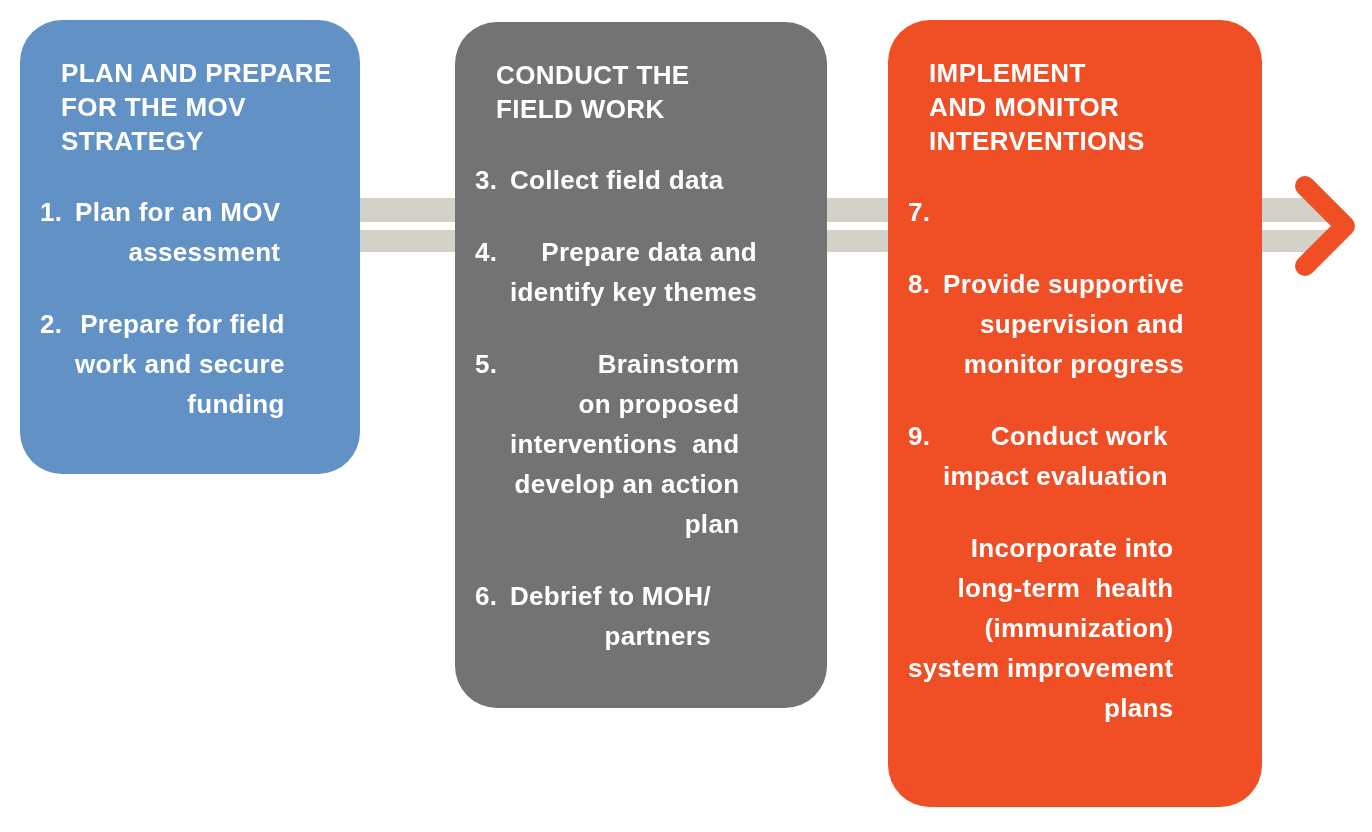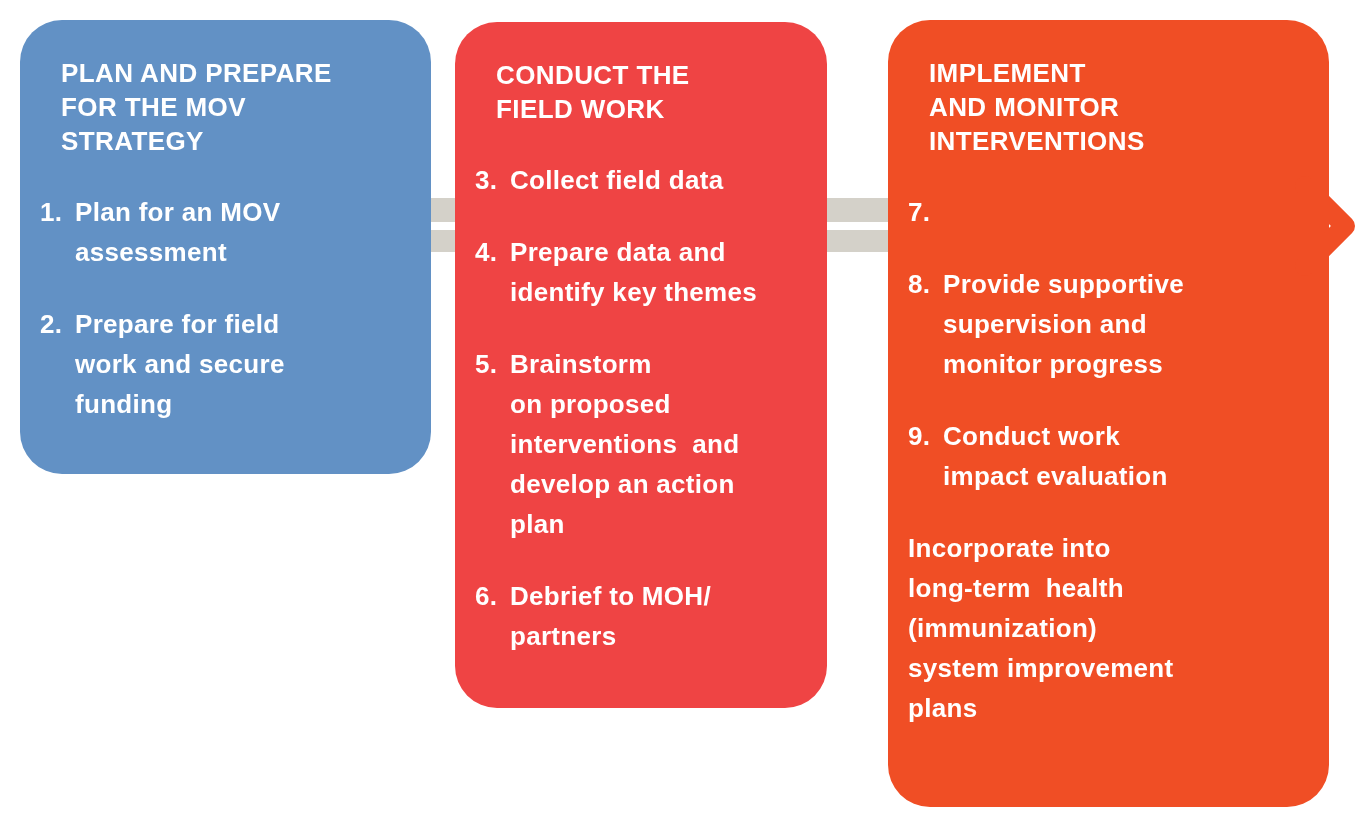--- a/index.html
+++ b/index.html
@@ -37,37 +37,38 @@
   }
   .item:first-of-type { margin-top: 0; }
   .item-num {
     min-width: 26px;
     margin-right: 9px;
     flex-shrink: 0;
     text-align: left;
   }
   .item-text {
     white-space: pre-wrap;
+    text-align: right;
   }
   .band-stripe {
     position: absolute;
     left: 60px;
     z-index: 1;
   }
   #band-top    { top: 198px; height: 24px; width: 1268px; }
   #band-bottom { top: 230px; height: 22px; width: 1268px; }
   #arrow-svg {
     position: absolute;
     left: 1290px;
     top: 166px;
     z-index: 3;
   }
-  #box-plan    { left: 20px;  top: 20px; width: 411px; height: 454px; }
+  #box-plan    { left: 20px;  top: 20px; width: 340px; height: 454px; }
   #box-conduct { left: 455px; top: 22px; width: 372px; height: 686px; }
-  #box-implement { left: 888px; top: 20px; width: 441px; height: 787px; }
+  #box-implement { left: 888px; top: 20px; width: 374px; height: 787px; }
 </style>
 </head>
 <body>
 
 <div>
 
   <div id="band-top" class="band-stripe" style="background-color: rgb(212, 209, 201);"></div>
   <div id="band-bottom" class="band-stripe" style="background-color: rgb(212, 209, 201);"></div>
 
   <div id="box-plan" class="stage" style="background-color: rgb(98, 145, 197);">
@@ -80,21 +81,21 @@
 assessment</span>
     </div>
     <div class="item">
       <span class="item-num">2.</span>
       <span class="item-text">Prepare for field
 work and secure
 funding</span>
     </div>
   </div>
 
-  <div id="box-conduct" class="stage" style="background-color: #ef4444;">
+  <div id="box-conduct" class="stage" style="background-color: #737373;">
     <div class="stage-title">CONDUCT THE
 FIELD WORK</div>
     <div class="item">
       <span class="item-num">3.</span>
       <span class="item-text">Collect field data</span>
     </div>
     <div class="item">
       <span class="item-num">4.</span>
       <span class="item-text">Prepare data and
 identify key themes</span>

